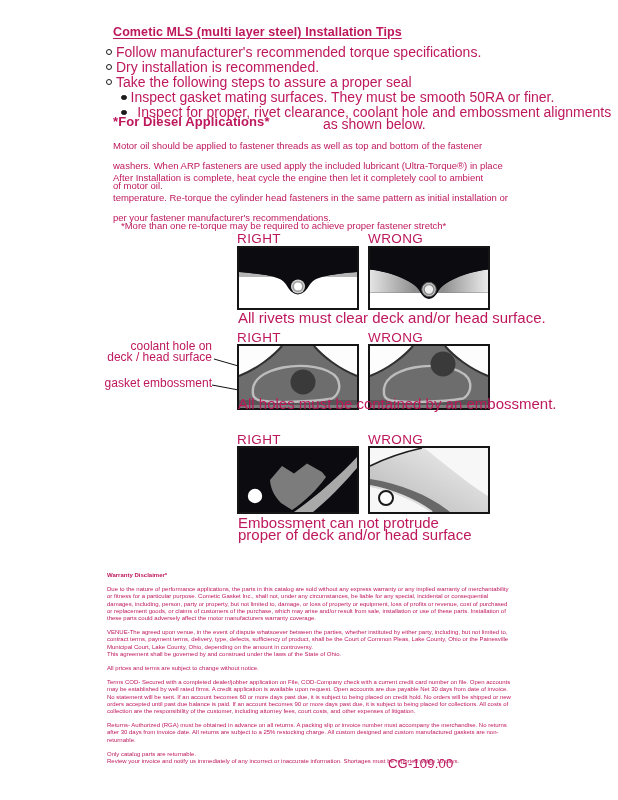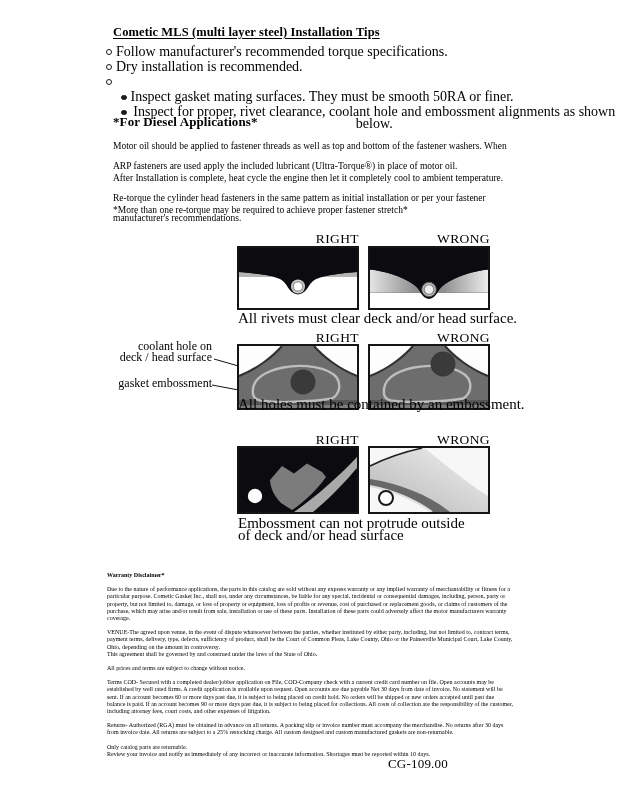--- a/index.html
+++ b/index.html
@@ -1,36 +1,36 @@
 <!DOCTYPE html>
 <html><head>
 <meta charset="utf-8">
 <style>
   html,body { margin:0; padding:0; background:#ffffff; }
   .page {
     position:relative; width:618px; height:800px; background:#ffffff;
-    font-family:Liberation Serif, serif; color:#000000; overflow:hidden;
+    font-family:Liberation Sans, sans-serif; color:#be185d; overflow:hidden;
   }
   .abs { position:absolute; }
   .doc-title {
     left:113px; top:25px; font-size:12.5px; font-weight:bold;
     text-decoration:underline; text-underline-offset:2px; letter-spacing:.1px;
   }
   .bullets { left:106px; top:46px; }
   .b-row { display:flex; align-items:flex-start; height:15px; font-size:14px; line-height:12px; }
   .b-marker {
     width:4px; height:4px; border:1px solid #1c1c1c; border-radius:50%;
     margin:3px 4px 0 0; flex:none; background:transparent;
   }
   .b-row.sub { margin-left:15px;text-align:center; }
   .b-row.sub .b-marker { background:#1c1c1c; width:3.5px; height:3.5px; margin-top:3.5px; }
   .section-heading { left:113px; top:114px; font-size:13px; font-weight:bold; letter-spacing:.1px; }
   .para { left:113px; width:398px; font-size:9.5px; line-height:20px; }
-  .p1 { top:136px; } .p2 { top:168px; } .p3 { top:200px; }
-  .dlabel { font-size:13.5px; letter-spacing:.4px; width:122px; text-align:right; font-weight:normal; }
+  .p1 { top:136px; } .p2 { top:168px; } .p3 { top:216px;margin-left:8px; }
+  .dlabel { font-size:13.5px; letter-spacing:.4px; width:122px; text-align:left; font-weight:normal; }
   .caption { font-size:15px; line-height:12px; }
   .sidelabel { font-size:12px; line-height:11px; text-align:right; width:122px; }
   .panel { display:block; }
   .disc { left:107px; top:572px; width:407px; font-size:6px; line-height:7.2px; }
   .disc p { margin:0 0 7px 0; }
   .disc .dh { font-weight:bold; }
   .code { left:388px; top:756px; font-size:13px; letter-spacing:.2px;text-align:right; }
 </style>
 </head>
 <body>
@@ -43,20 +43,21 @@
     <div class="b-row">
       <span class="b-marker"></span>
       <span>Follow manufacturer's recommended torque specifications.</span>
     </div>
     <div class="b-row">
       <span class="b-marker"></span>
       <span>Dry installation is recommended.</span>
     </div>
     <div class="b-row">
       <span class="b-marker"></span>
+      <span>Take the following steps to assure a proper seal</span>
     </div>
     <div class="b-row sub">
       <span class="b-marker"></span>
       <span>Inspect gasket mating surfaces.  They must be smooth 50RA or finer.</span>
     </div>
     <div class="b-row sub">
       <span class="b-marker"></span>
       <span>Inspect for proper, rivet clearance, coolant hole and embossment alignments as shown below.</span>
     </div>
   </div>
@@ -165,21 +166,21 @@
     </defs>
     <rect x="0" y="0" width="122" height="68" fill="#f7f7f7"></rect>
     <path d="M54,2 C36,6 16,13 2,20 L2,39 C32,45 60,56 78,66 L120,66 L120,50 C97,36 75,16 56,2 Z" fill="url(#gBand)"></path>
     <path d="M54,2 C36,6 16,13 2,20" fill="none" stroke="#1f1f1f" stroke-width="1.6"></path>
     <path d="M2,33 C34,38 62,50 82,66 L64,66 C48,54 24,44 2,40 Z" fill="#686868"></path>
     <path d="M2,40 C24,44 48,54 64,66" fill="none" stroke="#dcdcdc" stroke-width="2"></path>
     <circle cx="18" cy="52" r="7" fill="#ffffff" stroke="#1a1a1a" stroke-width="2"></circle>
     <rect x="1" y="1" width="120" height="66" fill="none" stroke="#151515" stroke-width="2"></rect>
   </svg>
 
-  <div class="abs caption" style="left:238px; top:517px; width:240px;">Embossment can not protrude outside of deck and/or head surface</div>
+  <div class="abs caption" style="left:238px; top:517px; width:240px;">Embossment can not protrude proper of deck and/or head surface</div>
 
   <div class="abs disc">
     <p class="dh">Warranty Disclaimer*</p>
     <p>Due to the nature of performance applications, the parts in this catalog are sold without any express warranty or any implied warranty of merchantability or fitness for a particular purpose.  Cometic Gasket Inc., shall not, under any circumstances, be liable for any special, incidental or consequential damages, including, person, party or property, but not limited to, damage, or loss of property or equipment, loss of profits or revenue, cost of purchased or replacement goods, or claims of customers of the purchase, which may arise and/or result from sale, installation or use of these parts.  Installation of these parts could adversely affect the motor manufacturers warranty coverage.</p>
     <p style="margin-bottom:0;">VENUE-The agreed upon venue, in the event of dispute whatsoever between the parties, whether instituted by either party, including, but not limited to, contract terms, payment terms, delivery, type, defects, sufficiency of product, shall be the Court of Common Pleas, Lake County, Ohio or the Painesville Municipal Court, Lake County, Ohio, depending on the amount in controversy.</p>
     <p>This agreement shall be governed by and construed under the laws of the State of Ohio.</p>
     <p>All prices and terms are subject to change without notice.</p>
     <p>Terms COD- Secured with a completed dealer/jobber application on File, COD-Company check with a current credit card number on file.  Open accounts may be established by well rated firms.  A credit application is available upon request.  Open accounts are due payable Net 30 days from date of invoice.  No statement will be sent.  If an account becomes 60 or more days past due, it is subject to being placed on credit hold.  No orders will be shipped or new orders accepted until past due balance is paid.  If an account becomes 90 or more days past due, it is subject to being placed for collections.  All costs of collection are the responsibility of the customer, including attorney fees, court costs, and other expenses of litigation.</p>
     <p>Returns- Authorized (RGA) must be obtained in advance on all returns.  A packing slip or invoice number must accompany the merchandise.  No returns after 30 days from invoice date.  All returns are subject to a 25% restocking charge.  All custom designed and custom manufactured gaskets are non-returnable.</p>
     <p style="margin-bottom:0;">Only catalog parts are returnable.</p>

